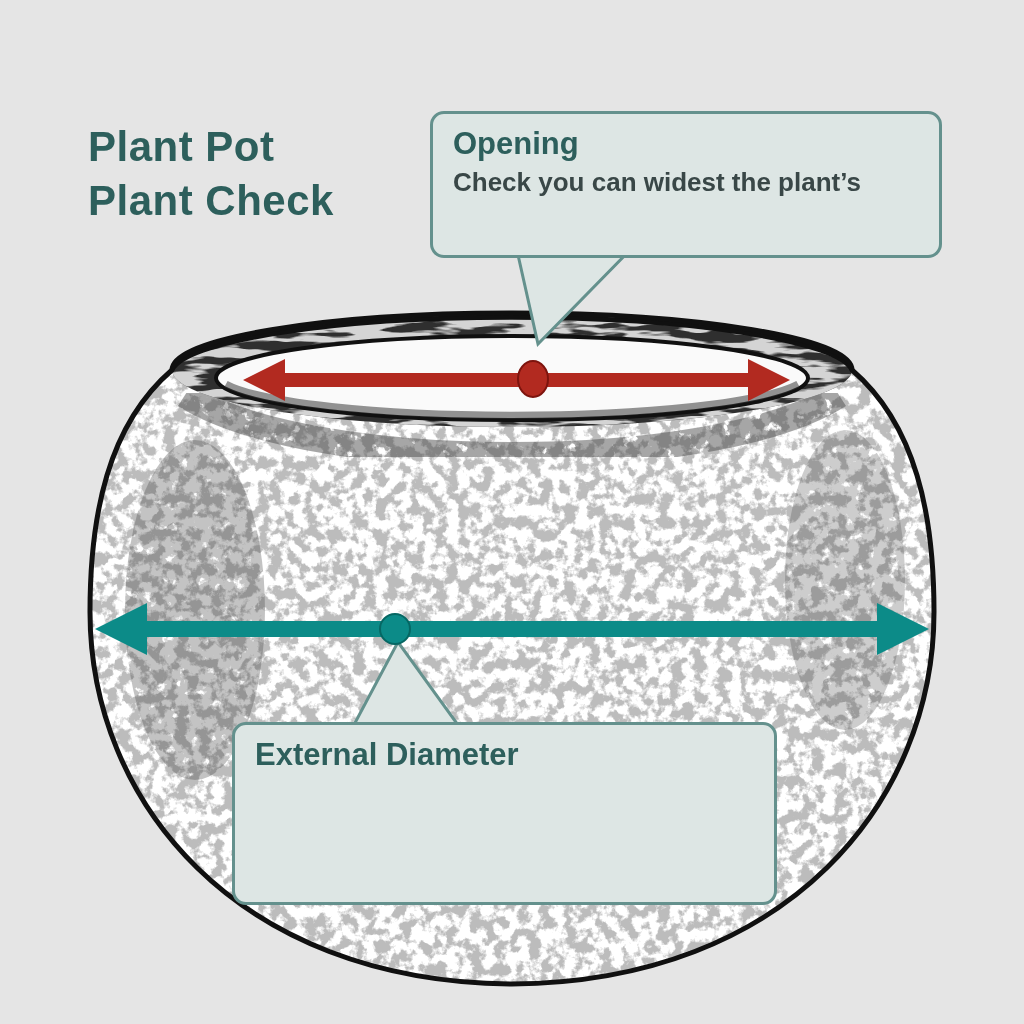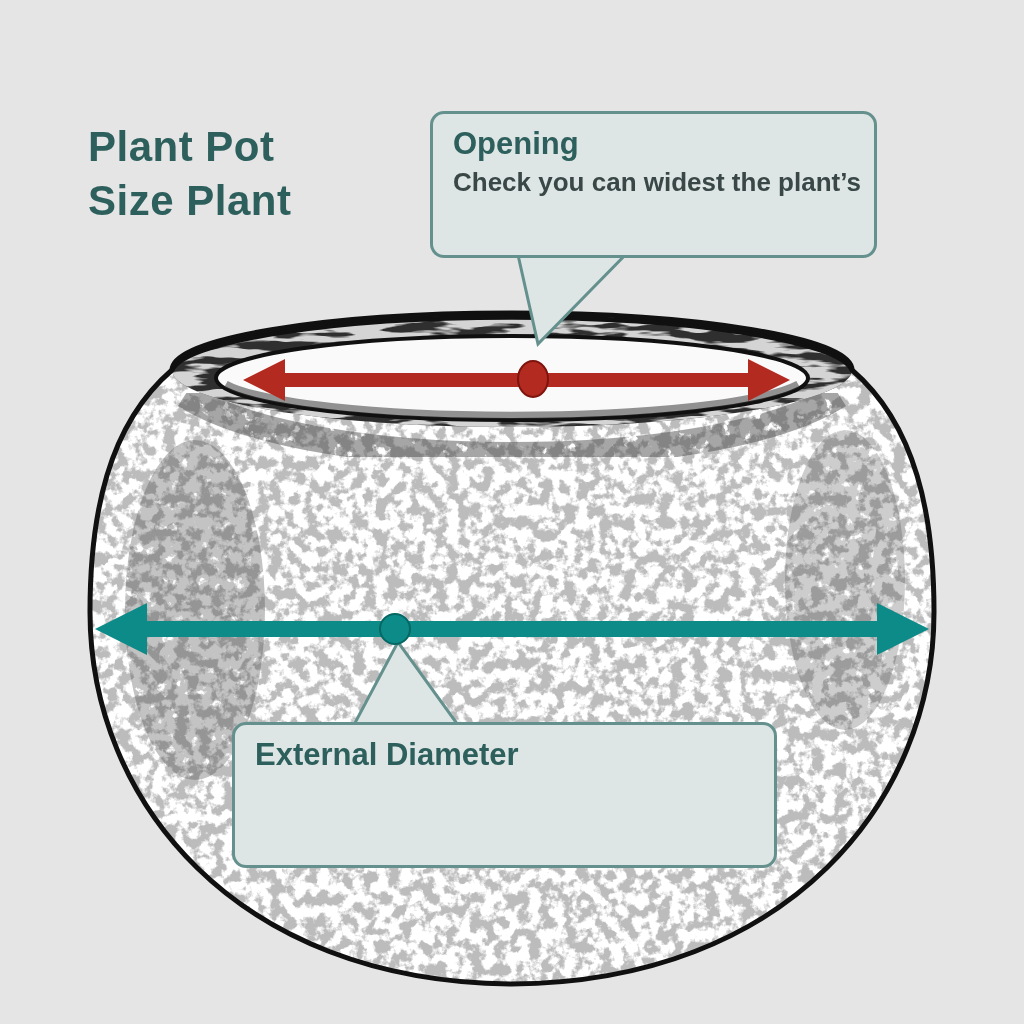--- a/index.html
+++ b/index.html
@@ -25,22 +25,22 @@
     padding:10px 20px 12px 20px;
   }
   .callout .c-title{
     font-size:31px;font-weight:700;color:var(--title_color);
     margin:2px 0 4px 0;
   }
   .callout .c-line{
     font-size:26px;font-weight:600;color:var(--body_color);
     line-height:1.3;white-space:nowrap;
   }
-  #opening-callout{left:430px;top:111px;width:447px;height:147px;}
-  #external-callout{left:232px;top:722px;width:545px;height:146px;}
+  #opening-callout{left:430px;top:111px;width:512px;height:147px;}
+  #external-callout{left:232px;top:722px;width:545px;height:183px;}
 </style>
 </head>
 <body>
 
 <div id="canvas">
 
   <svg id="potsvg" viewBox="0 0 1024 1024" aria-hidden="true">
     <defs>
       <filter id="fSpeckle" x="-2%" y="-2%" width="104%" height="104%">
         <feTurbulence type="fractalNoise" baseFrequency="0.085" numOctaves="4" seed="8" result="n"></feTurbulence>
@@ -88,21 +88,21 @@
     <polygon points="243,380 285,359 285,373 748,373 748,359 790,380 748,401 748,387 285,387 285,401" style="fill:var(--opening_arrow)"></polygon>
 
     <polygon points="95,629 147,603 147,621 877,621 877,603 929,629 877,655 877,637 147,637 147,655" style="fill:var(--external_arrow)"></polygon>
 
     <ellipse cx="533" cy="379" rx="15" ry="18" style="fill:var(--opening_arrow);stroke:#7d140e;stroke-width:2"></ellipse>
     <circle cx="395" cy="629" r="15" style="fill:var(--external_arrow);stroke:#066763;stroke-width:2"></circle>
   </svg>
 
   <div class="page-title">
     <div>Plant Pot</div>
-    <div>Size Plant</div>
+    <div>Plant Check</div>
   </div>
 
   <div class="callout" id="opening-callout">
     <div class="c-title">Opening</div>
     <div class="c-line">Check you can widest the plant’s</div>
   </div>
 
   <div class="callout" id="external-callout">
     <div class="c-title">External Diameter</div>
   </div>

